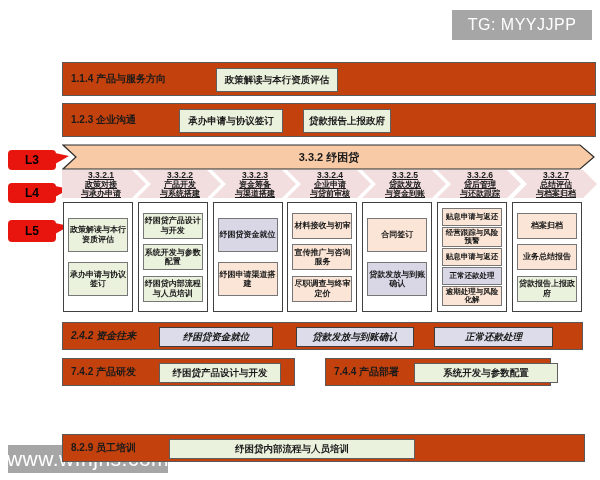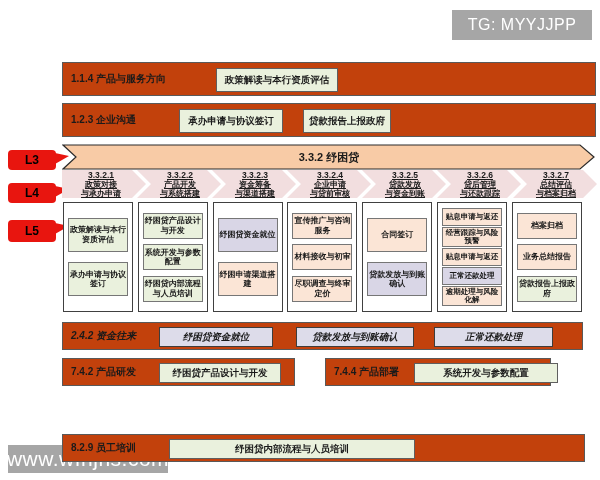--- a/index.html
+++ b/index.html
@@ -169,22 +169,22 @@
   <div class="pcol c3" style="left:137.8px;">
     <div class="sbox" data-cat="green">纾困贷产品设计与开发</div>
     <div class="sbox" data-cat="green">系统开发与参数配置</div>
     <div class="sbox" data-cat="green">纾困贷内部流程与人员培训</div>
   </div>
   <div class="pcol c2" style="left:212.6px;">
     <div class="sbox" data-cat="lavender">纾困贷资金就位</div>
     <div class="sbox" data-cat="peach">纾困申请渠道搭建</div>
   </div>
   <div class="pcol c3" style="left:287.4px;">
+    <div class="sbox" data-cat="peach">材料接收与初审</div>
     <div class="sbox" data-cat="peach">宣传推广与咨询服务</div>
-    <div class="sbox" data-cat="peach">材料接收与初审</div>
     <div class="sbox" data-cat="peach">尽职调查与终审定价</div>
   </div>
   <div class="pcol c2" style="left:362.2px;">
     <div class="sbox" data-cat="peach">合同签订</div>
     <div class="sbox" data-cat="lavender">贷款发放与到账确认</div>
   </div>
   <div class="pcol c5" style="left:437px;">
     <div class="sbox" data-cat="peach">贴息申请与返还</div>
     <div class="sbox" data-cat="peach">经营跟踪与风险预警</div>
     <div class="sbox" data-cat="peach">贴息申请与返还</div>

